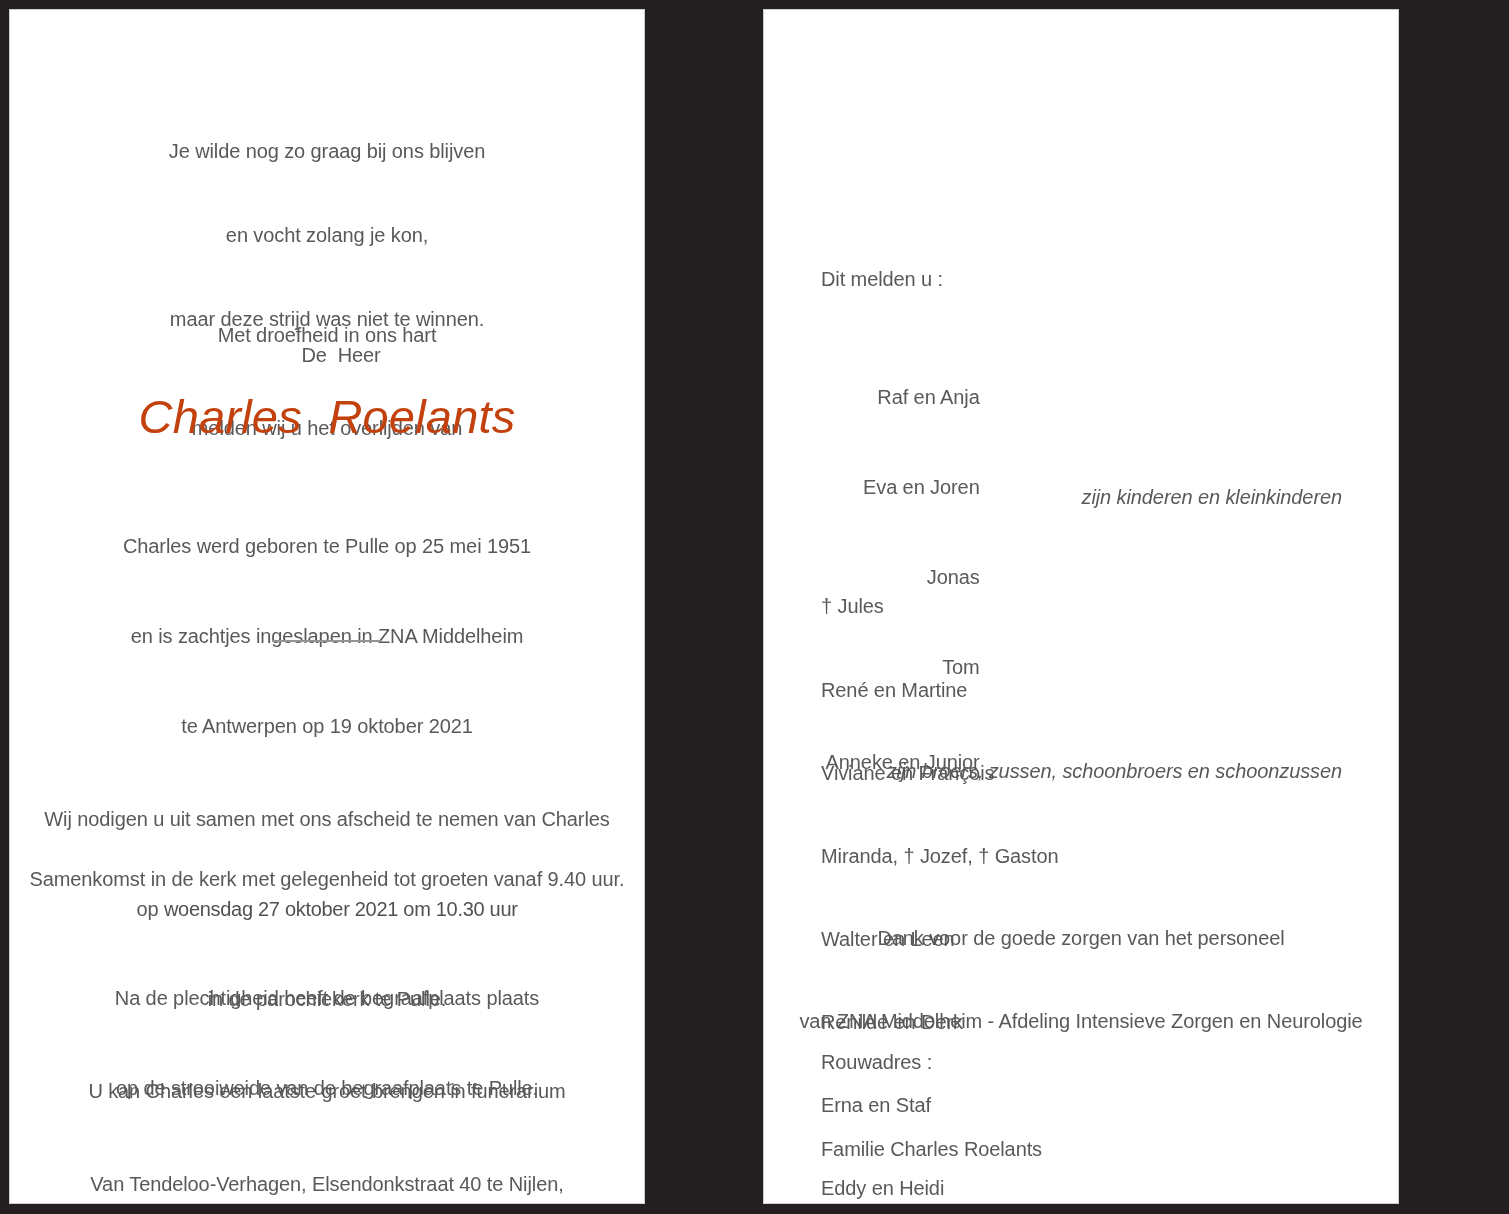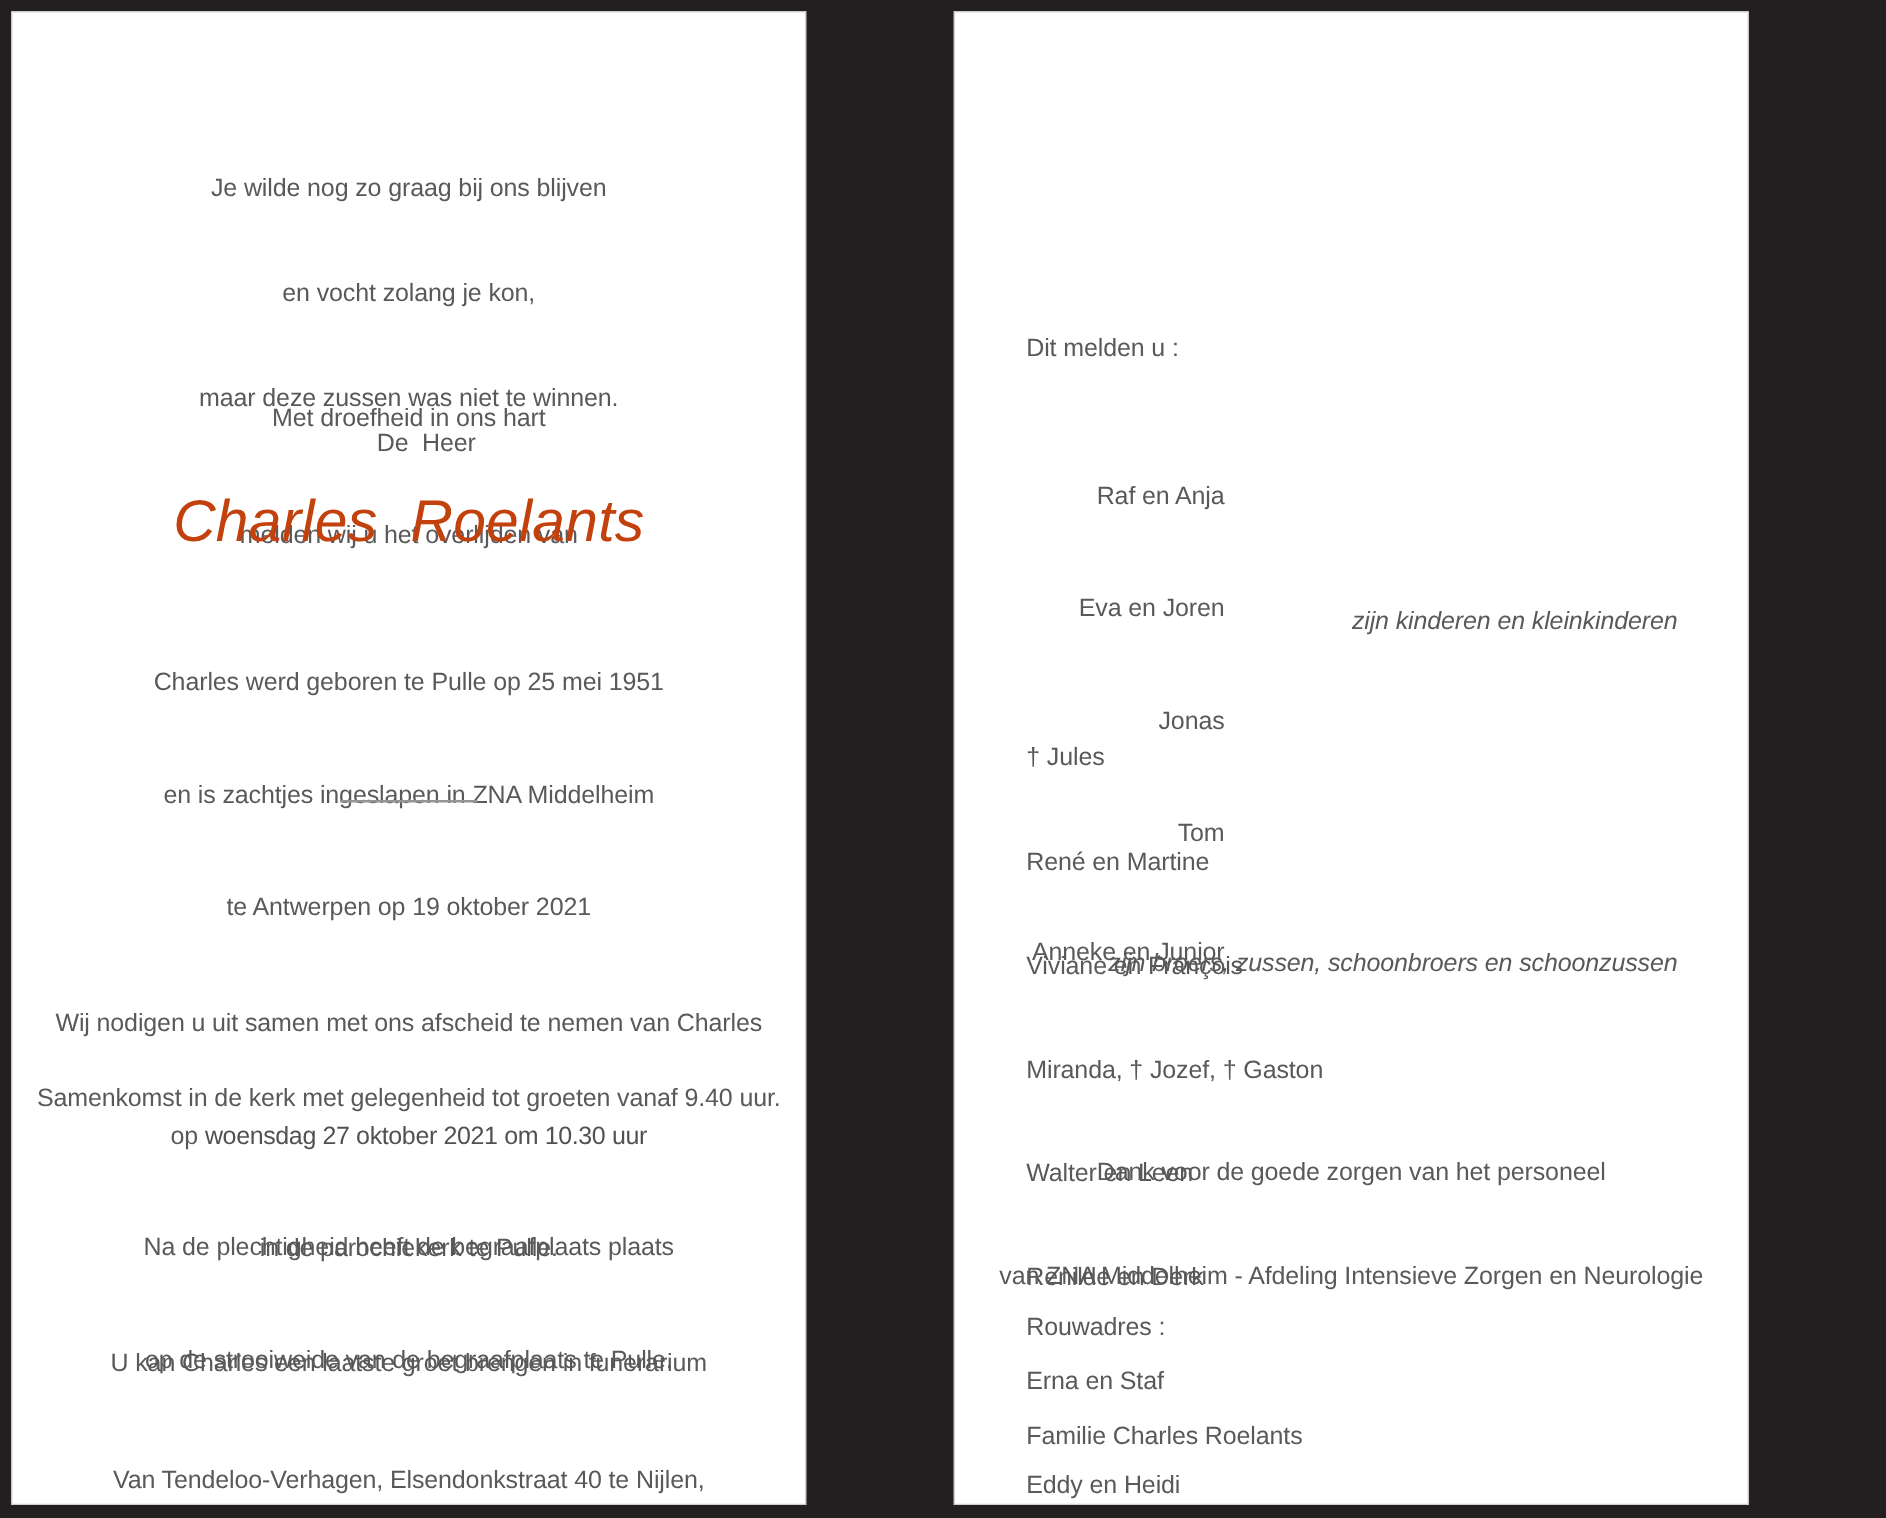--- a/index.html
+++ b/index.html
@@ -66,21 +66,21 @@
   .address { line-height: 28.7px; }
 </style>
 </head>
 <body>
 
 <div class="page page-left">
 
   <div class="txt center lh28" style="top:71px;">
     <div>Je wilde nog zo graag bij ons blijven</div>
     <div>en vocht zolang je kon,</div>
-    <div>maar deze zussen was niet te winnen.</div>
+    <div>maar deze strijd was niet te winnen.</div>
   </div>
 
   <div class="txt center lh31" style="top:248px;">
     <div>Met droefheid in ons hart</div>
     <div>melden wij u het overlijden van</div>
   </div>
 
   <div class="txt center" style="top:334px;padding-left:28px;">De  Heer</div>
 
   <div class="txt center deceased-name" style="top:379px;">Charles  Roelants</div>

